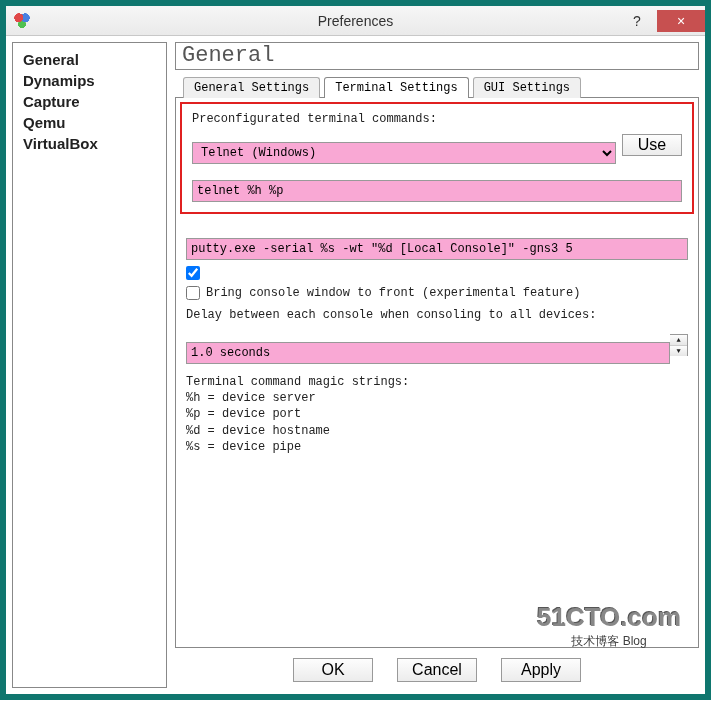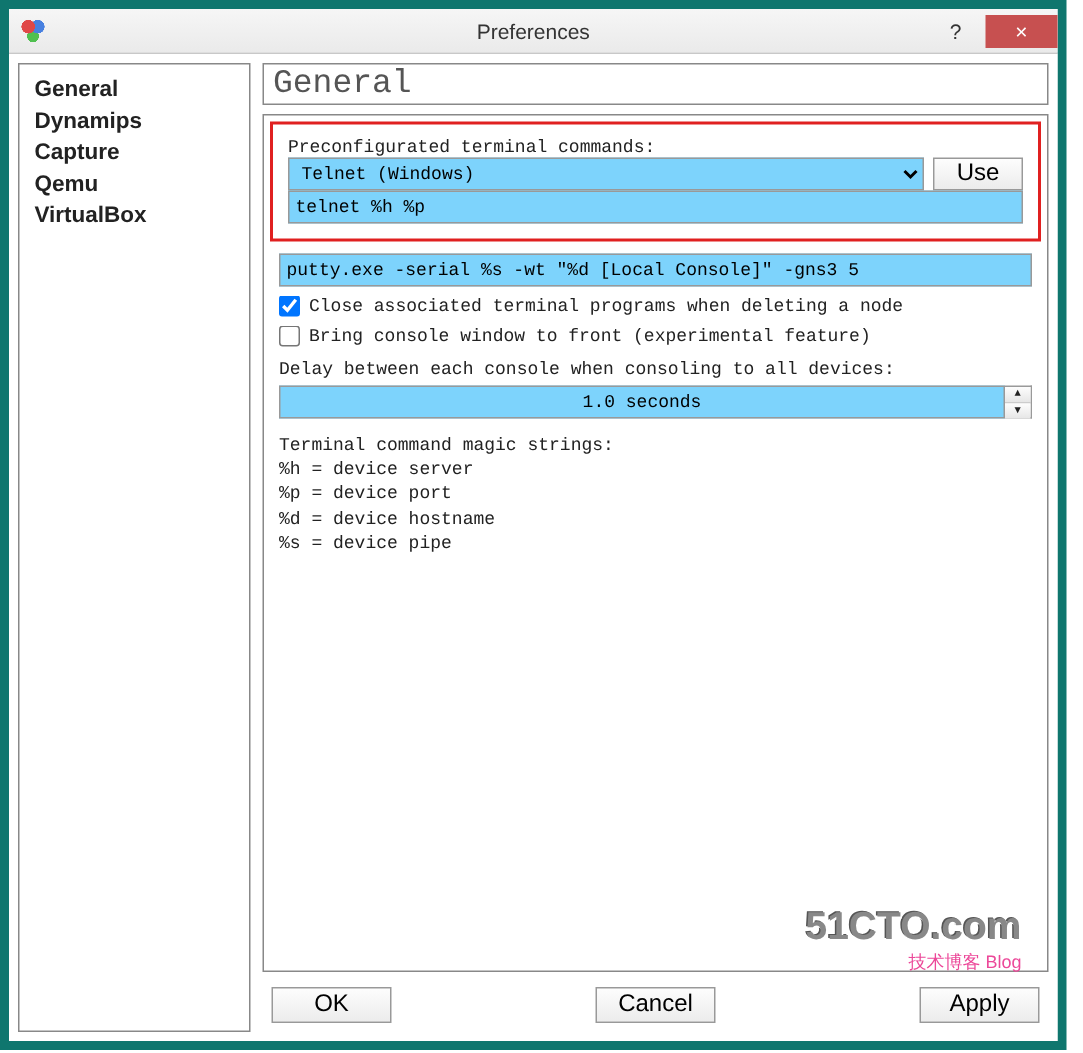--- a/index.html
+++ b/index.html
@@ -113,72 +113,72 @@
   padding:6px 10px 10px 10px;
   margin:-4px -6px 4px -6px;
 }
 .label { margin-top:2px; }
 .row { display:flex; gap:6px; align-items:center; }
 select, input[type=text] {
   font-family:"Courier New",monospace;
   font-size:12px;
   padding:2px 4px;
   border:1px solid #999;
-  background:#7dd3fc;
+  background:#f9a8d4;
+  margin-top:16px;
 }
 select.preconf { flex:1; height:22px; }
 input.full { width:100%; height:22px; }
 .btn {
   height:22px;
   min-width:60px;
   border:1px solid #999;
   background:linear-gradient(#fdfdfd,#ececec);
   font-family:Tahoma,sans-serif;
   font-size:16px;
   cursor:pointer;
 }
 .chk-row { display:flex; align-items:center; gap:6px; margin-top:2px;}
 .chk-row input { width:14px; height:14px; }
 .spin-row { display:flex; align-items:center; }
 .spin-row input {
   flex:1; height:22px;
   border:1px solid #999;
   padding:2px 4px;
   font-family:"Courier New",monospace;
-  text-align:center;
 }
 .spin-btns {
   width:18px; height:22px;
   display:flex; flex-direction:column;
   border:1px solid #999; border-left:none;
 }
 .spin-btns div {
   flex:1; text-align:center; font-size:7px; line-height:10px;
   background:linear-gradient(#fdfdfd,#e6e6e6);
   cursor:pointer;
 }
 .spin-btns div:first-child{ border-bottom:1px solid #ccc; }
 .magic p { line-height:1.35; }
 .footer {
-  display:flex; justify-content:space-between; gap:0;
+  display:flex; justify-content:center; gap:24px;
   padding:10px 6px 6px 6px;
 }
 .footer .btn { min-width:80px; height:24px; }
 .watermark {
   position:absolute; right:18px; bottom:38px;
   font-family:Arial,sans-serif;
-  text-align:right;
+  text-align:center;
   color:#6d6d6d;
   pointer-events:none;
 }
 .watermark .big{
   font-size:26px; font-weight:bold; color:#888;
   text-shadow:1px 1px 0 #fff, -1px -1px 0 #555;
 }
-.watermark .small{ font-size:12px; color:#ec4899; }
+.watermark .small{ font-size:12px; color:#404040; }
 </style>
 </head>
 <body>
 
 <div class="window">
   <div class="titlebar">
     <div class="app-icon"></div>
     <div class="title">Preferences</div>
     <div class="controls">
       <div class="help-btn">?</div>
@@ -191,38 +191,42 @@
       <div class="item">General</div>
       <div class="item">Dynamips</div>
       <div class="item">Capture</div>
       <div class="item">Qemu</div>
       <div class="item">VirtualBox</div>
     </div>
 
     <div class="main">
       <div class="page-header">General</div>
 
+      <div class="tabs-row">
+        <div class="tab">General Settings</div>
+        <div class="tab active">Terminal Settings</div>
+        <div class="tab">GUI Settings</div>
+      </div>
 
       <div class="panel">
         <div class="highlight-box">
           <div class="label">Preconfigurated terminal commands:</div>
           <div class="row">
             <select class="preconf">
               <option>Telnet (Windows)</option>
             </select>
             <button class="btn">Use</button>
           </div>
           <input class="full" type="text" value="telnet %h %p" style="">
         </div>
 
         <input class="full" type="text" value="putty.exe -serial %s -wt &quot;%d [Local Console]&quot; -gns3 5" style="">
 
         <div class="chk-row">
           <input type="checkbox" checked="" style="">
-          <span>Close associated terminal programs when deleting a node</span>
         </div>
         <div class="chk-row">
           <input type="checkbox" style="">
           <span>Bring console window to front (experimental feature)</span>
         </div>
 
         <div class="label" style="margin-top:4px">Delay between each console when consoling to all devices:</div>
         <div class="spin-row">
           <input type="text" value="1.0 seconds" style="">
           <div class="spin-btns">

